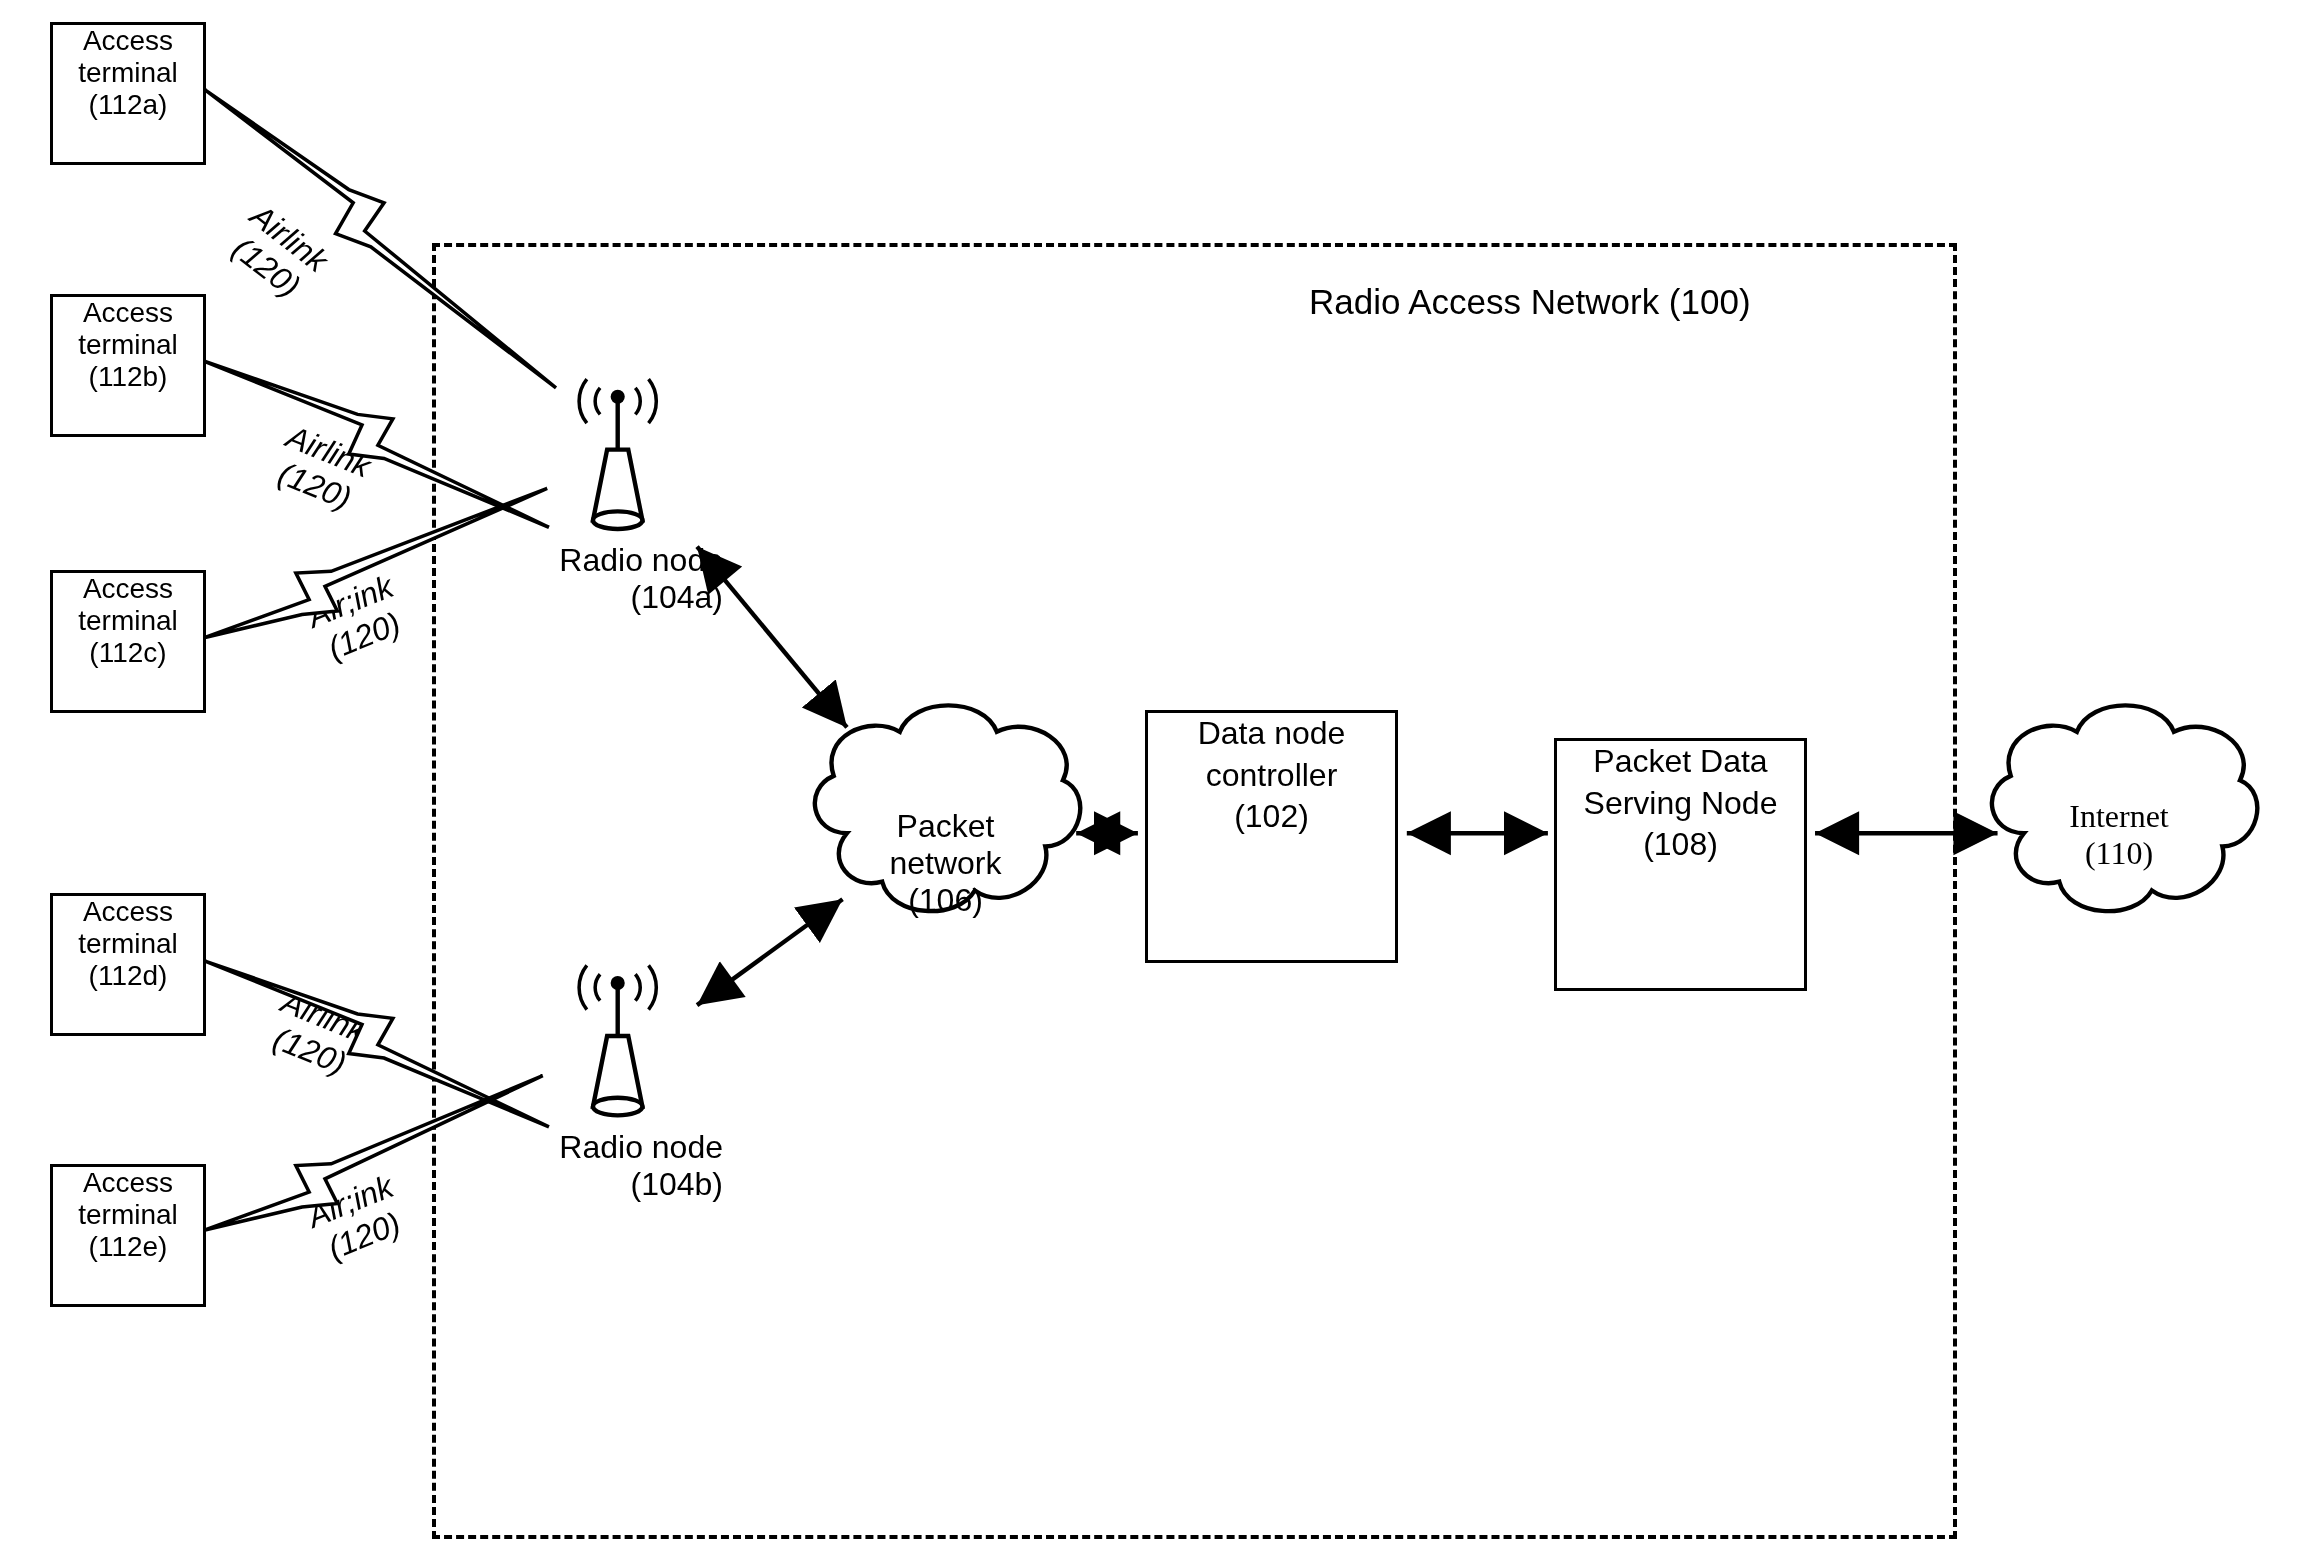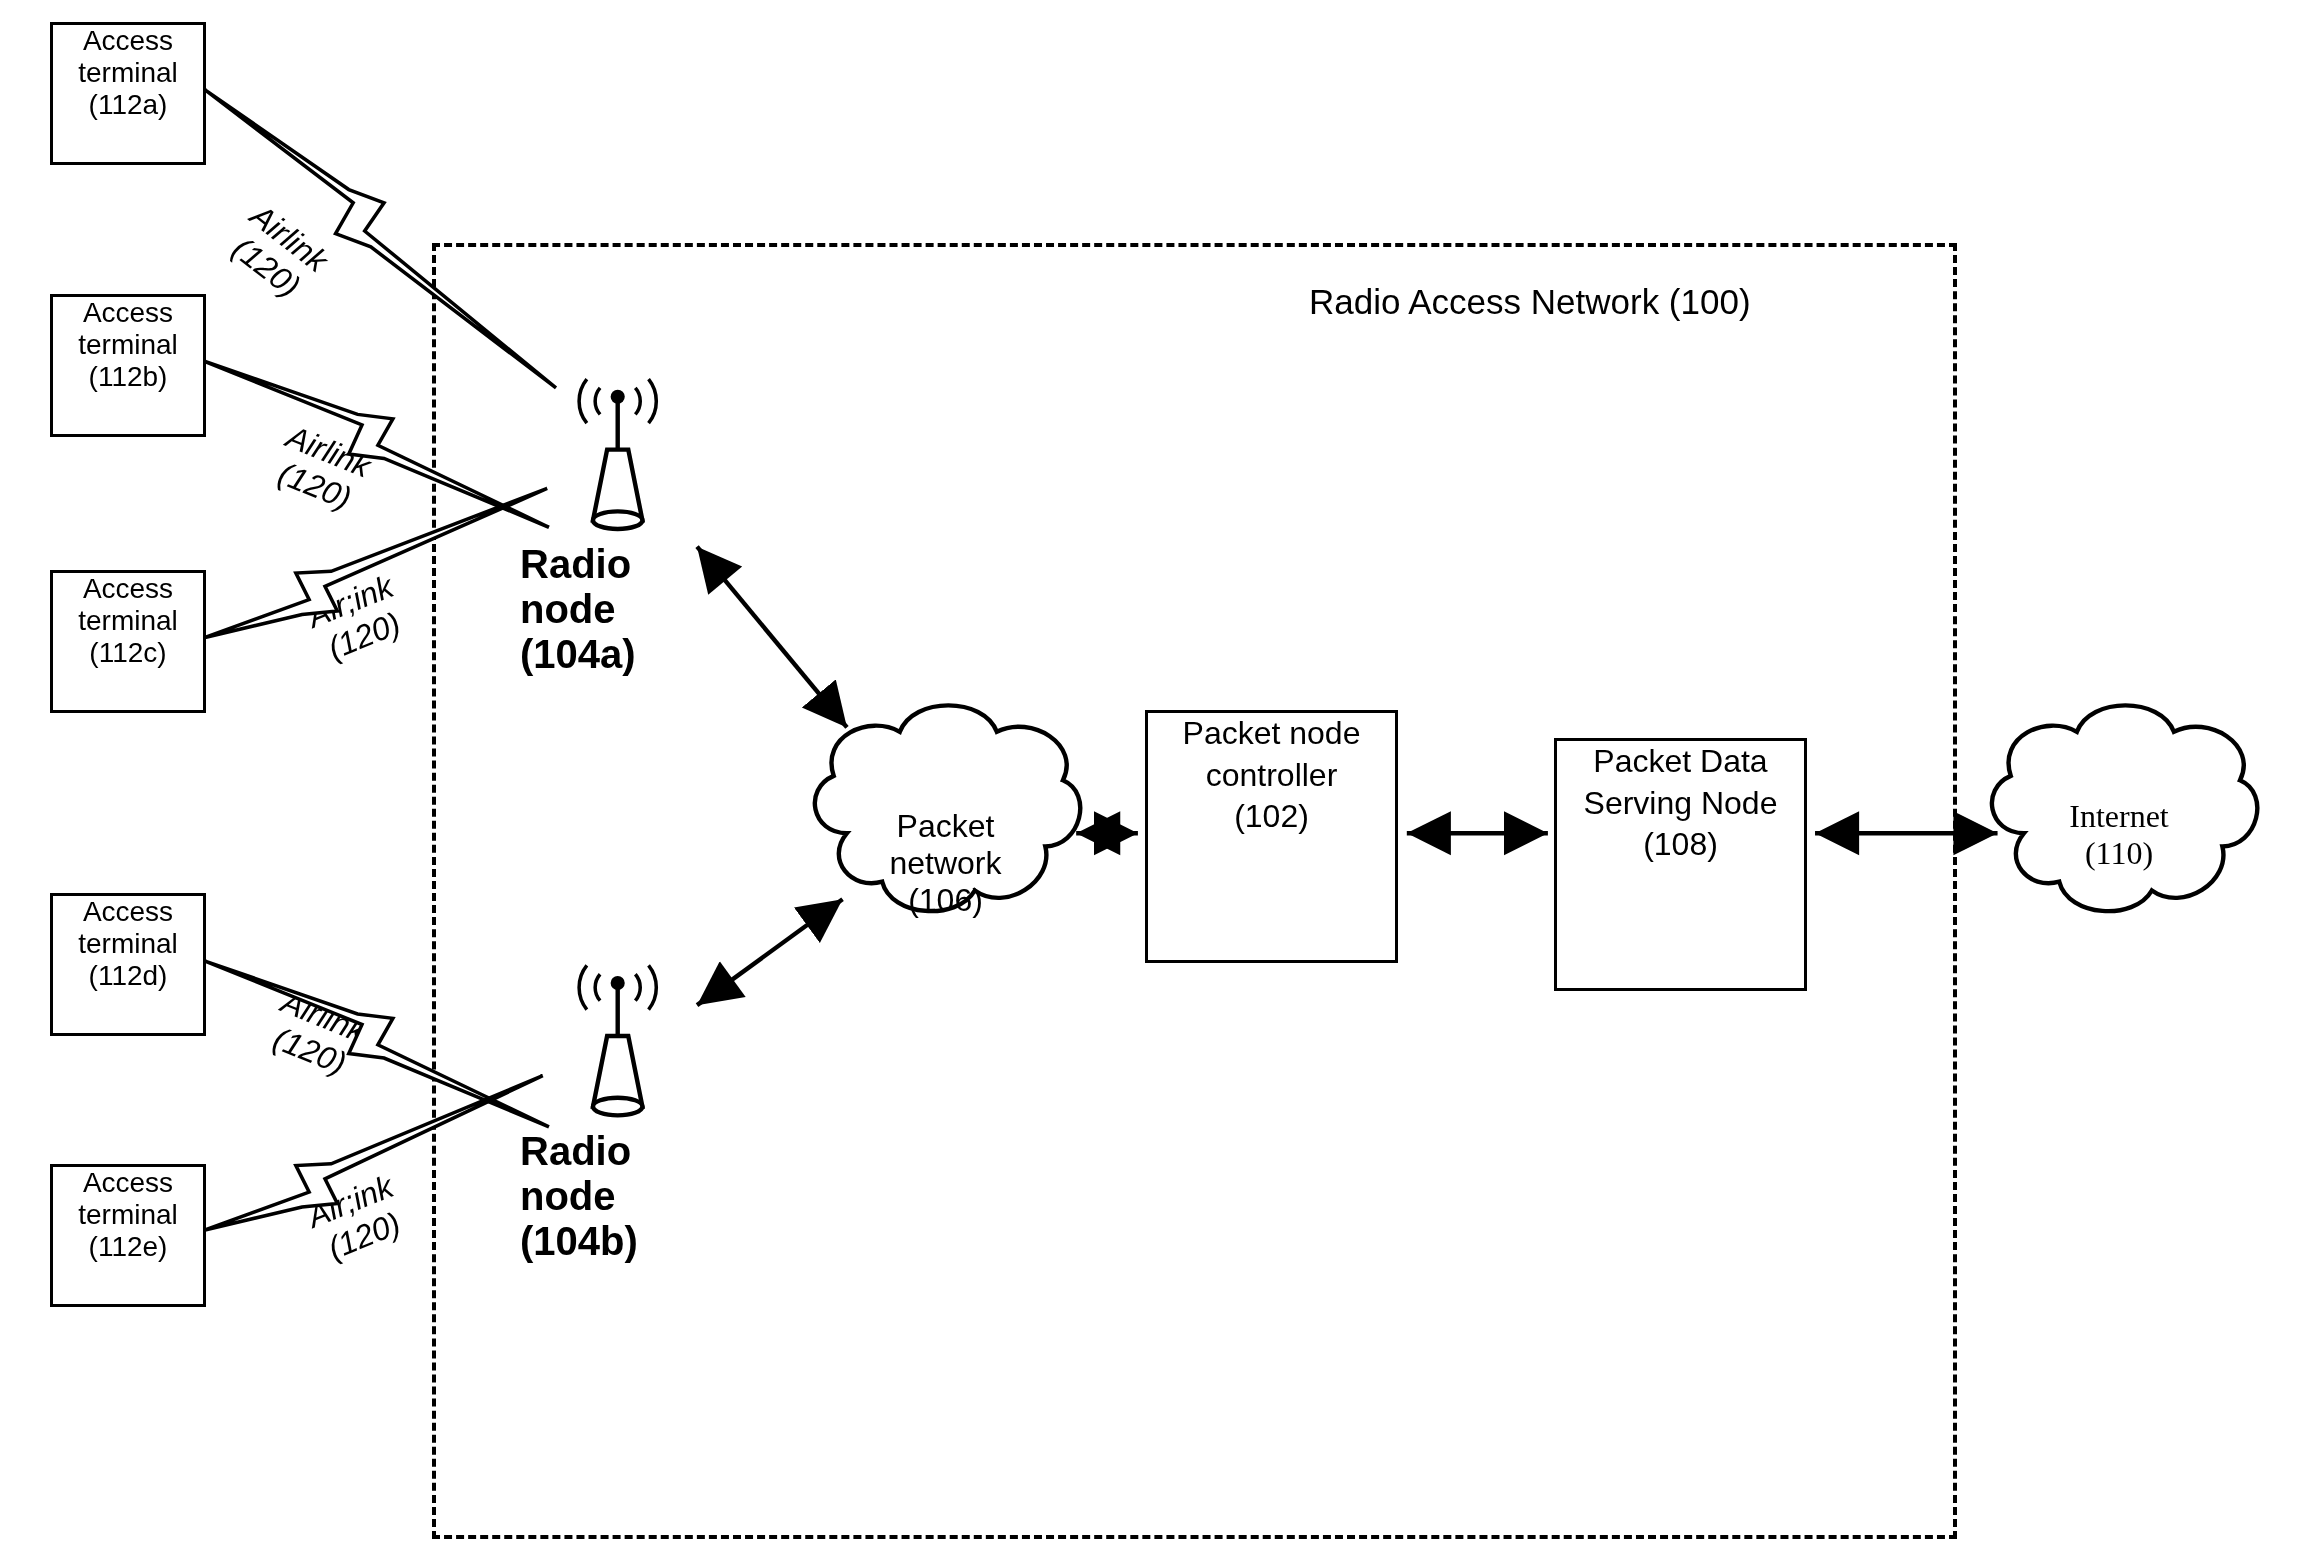--- a/index.html
+++ b/index.html
@@ -43,23 +43,22 @@
       line-height: 1.3;
     }
     .cloud-label {
       position: absolute;
       text-align: center;
       font-size: 32px;
       z-index: 10;
     }
     .radio-node-label {
       position: absolute;
-      text-align: left;
-      font-size: 40px;
-      font-weight: bold;
+      text-align: right;
+      font-size: 32px;
     }
     .airlink-label {
       position: absolute;
       font-family: Arial, sans-serif;
       font-style: italic;
       font-size: 32px;
       text-align: center;
       transform-origin: center;
     }
     svg.overlay {
@@ -131,21 +130,21 @@
   <div class="cloud-label" style="left:866px; top:808px; width:159px;">
     <span>Packet network</span><br>
     <span>(106)</span>
   </div>
   <div class="cloud-label" style="left:2044px; top:798px; width:150px;font-family:Liberation Serif, serif;">
     <span>Internet</span><br>
     <span>(110)</span>
   </div>
 
   <div class="box node-box" style="left:1145px; top:710px;">
-    <span>Packet node controller</span>
+    <span>Data node controller</span>
     <span>(102)</span>
   </div>
   <div class="box node-box" style="left:1554px; top:710px;margin-top:28px;">
     <span>Packet Data Serving Node</span>
     <span>(108)</span>
   </div>
 
   <svg class="overlay" width="2319" height="1565" viewBox="0 0 2629 1775">
     <defs>
       <marker id="arrowend" markerWidth="12" markerHeight="12" refX="10" refY="5" orient="auto">

